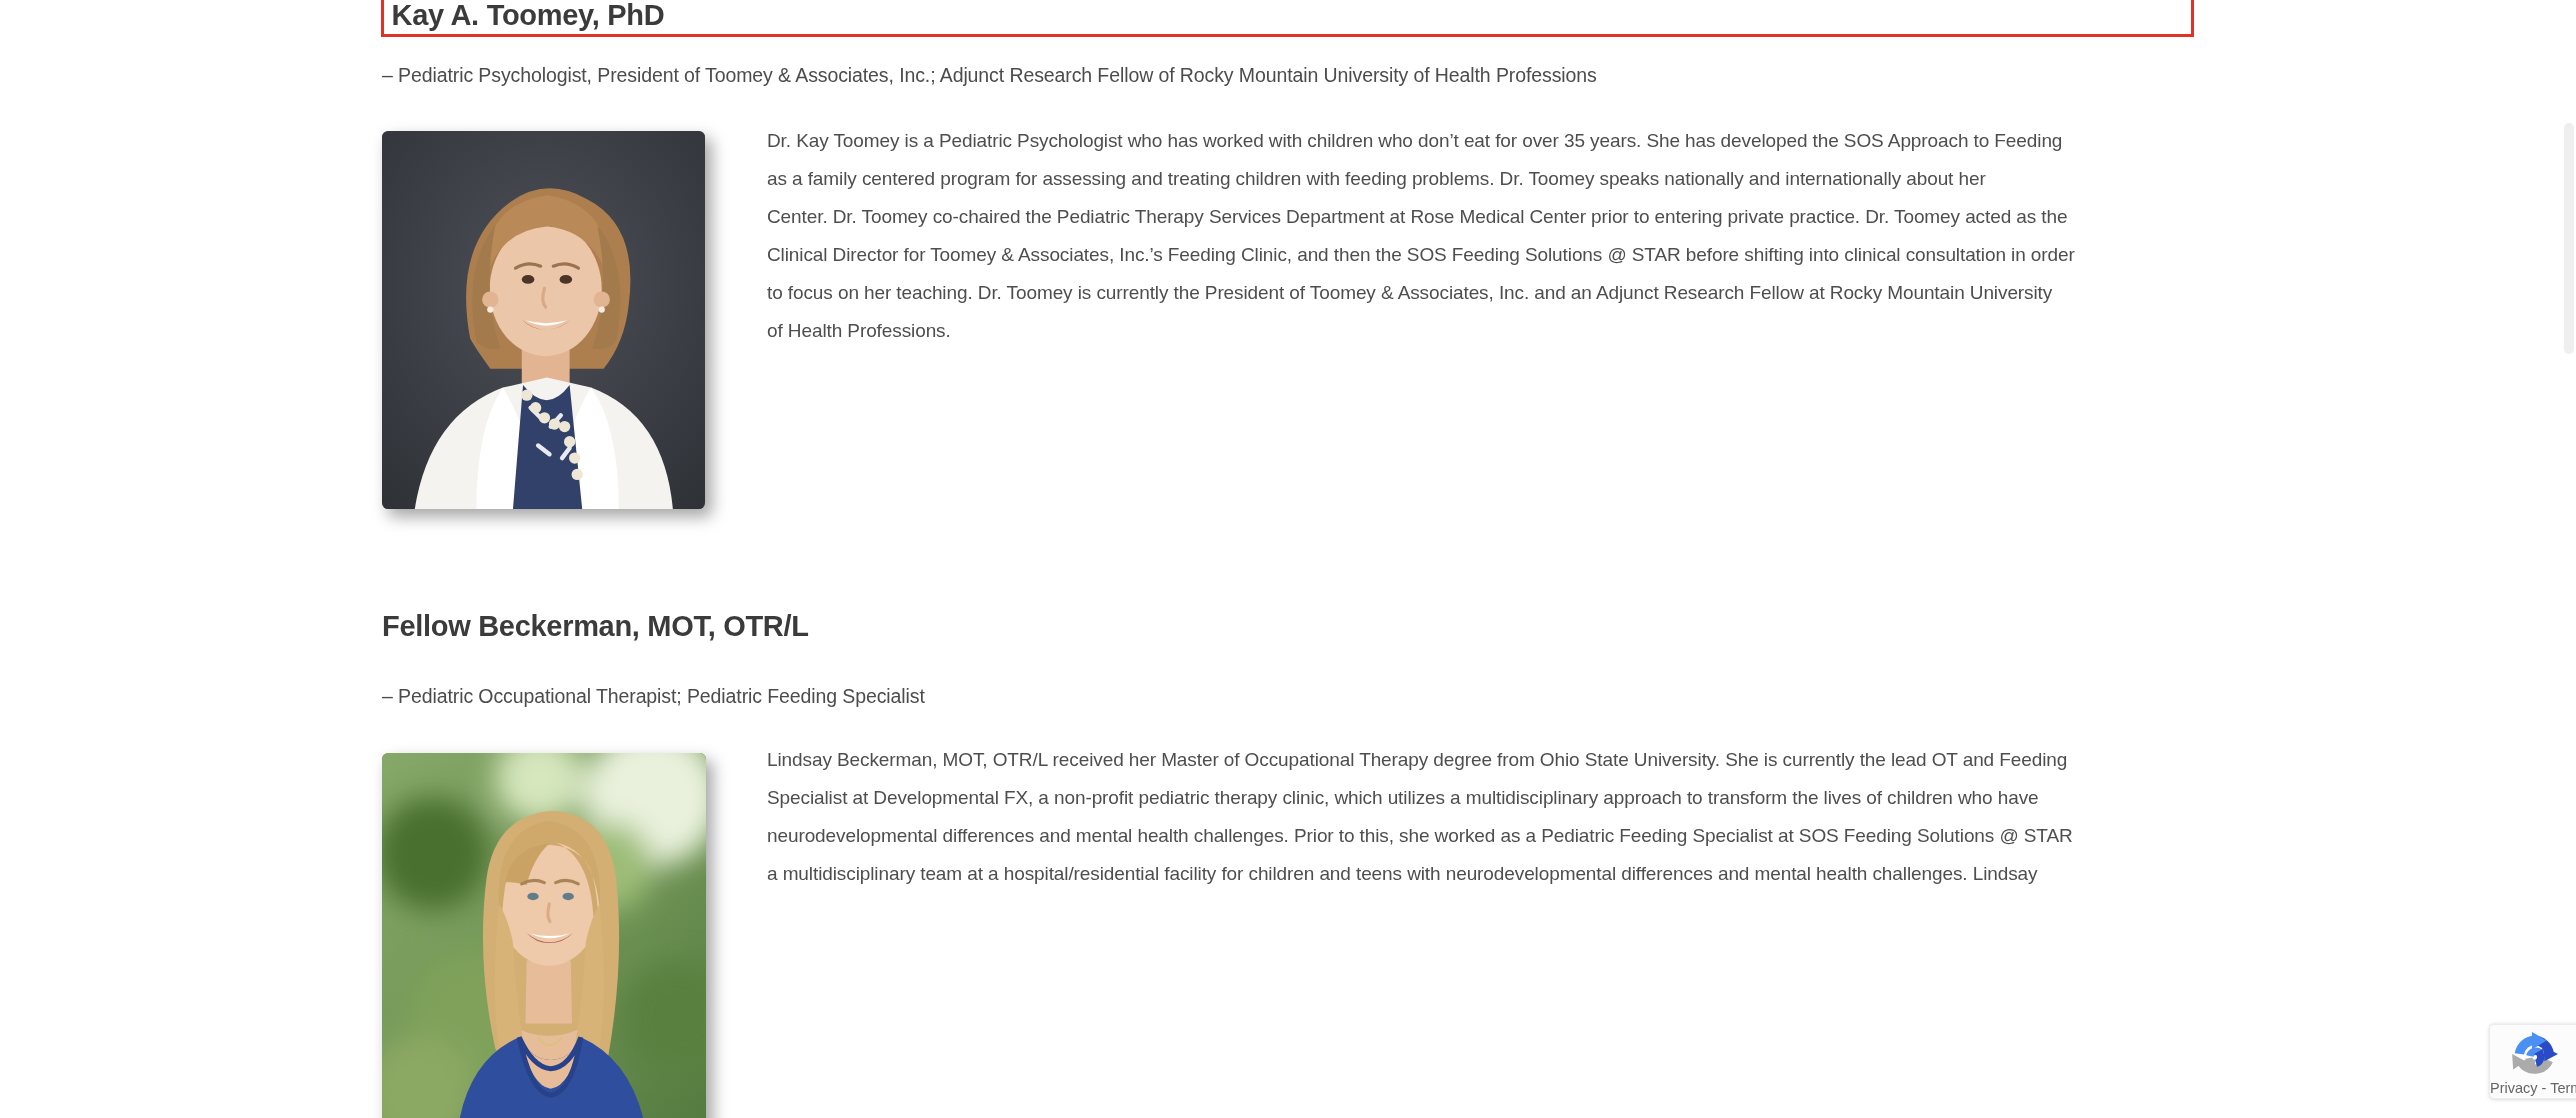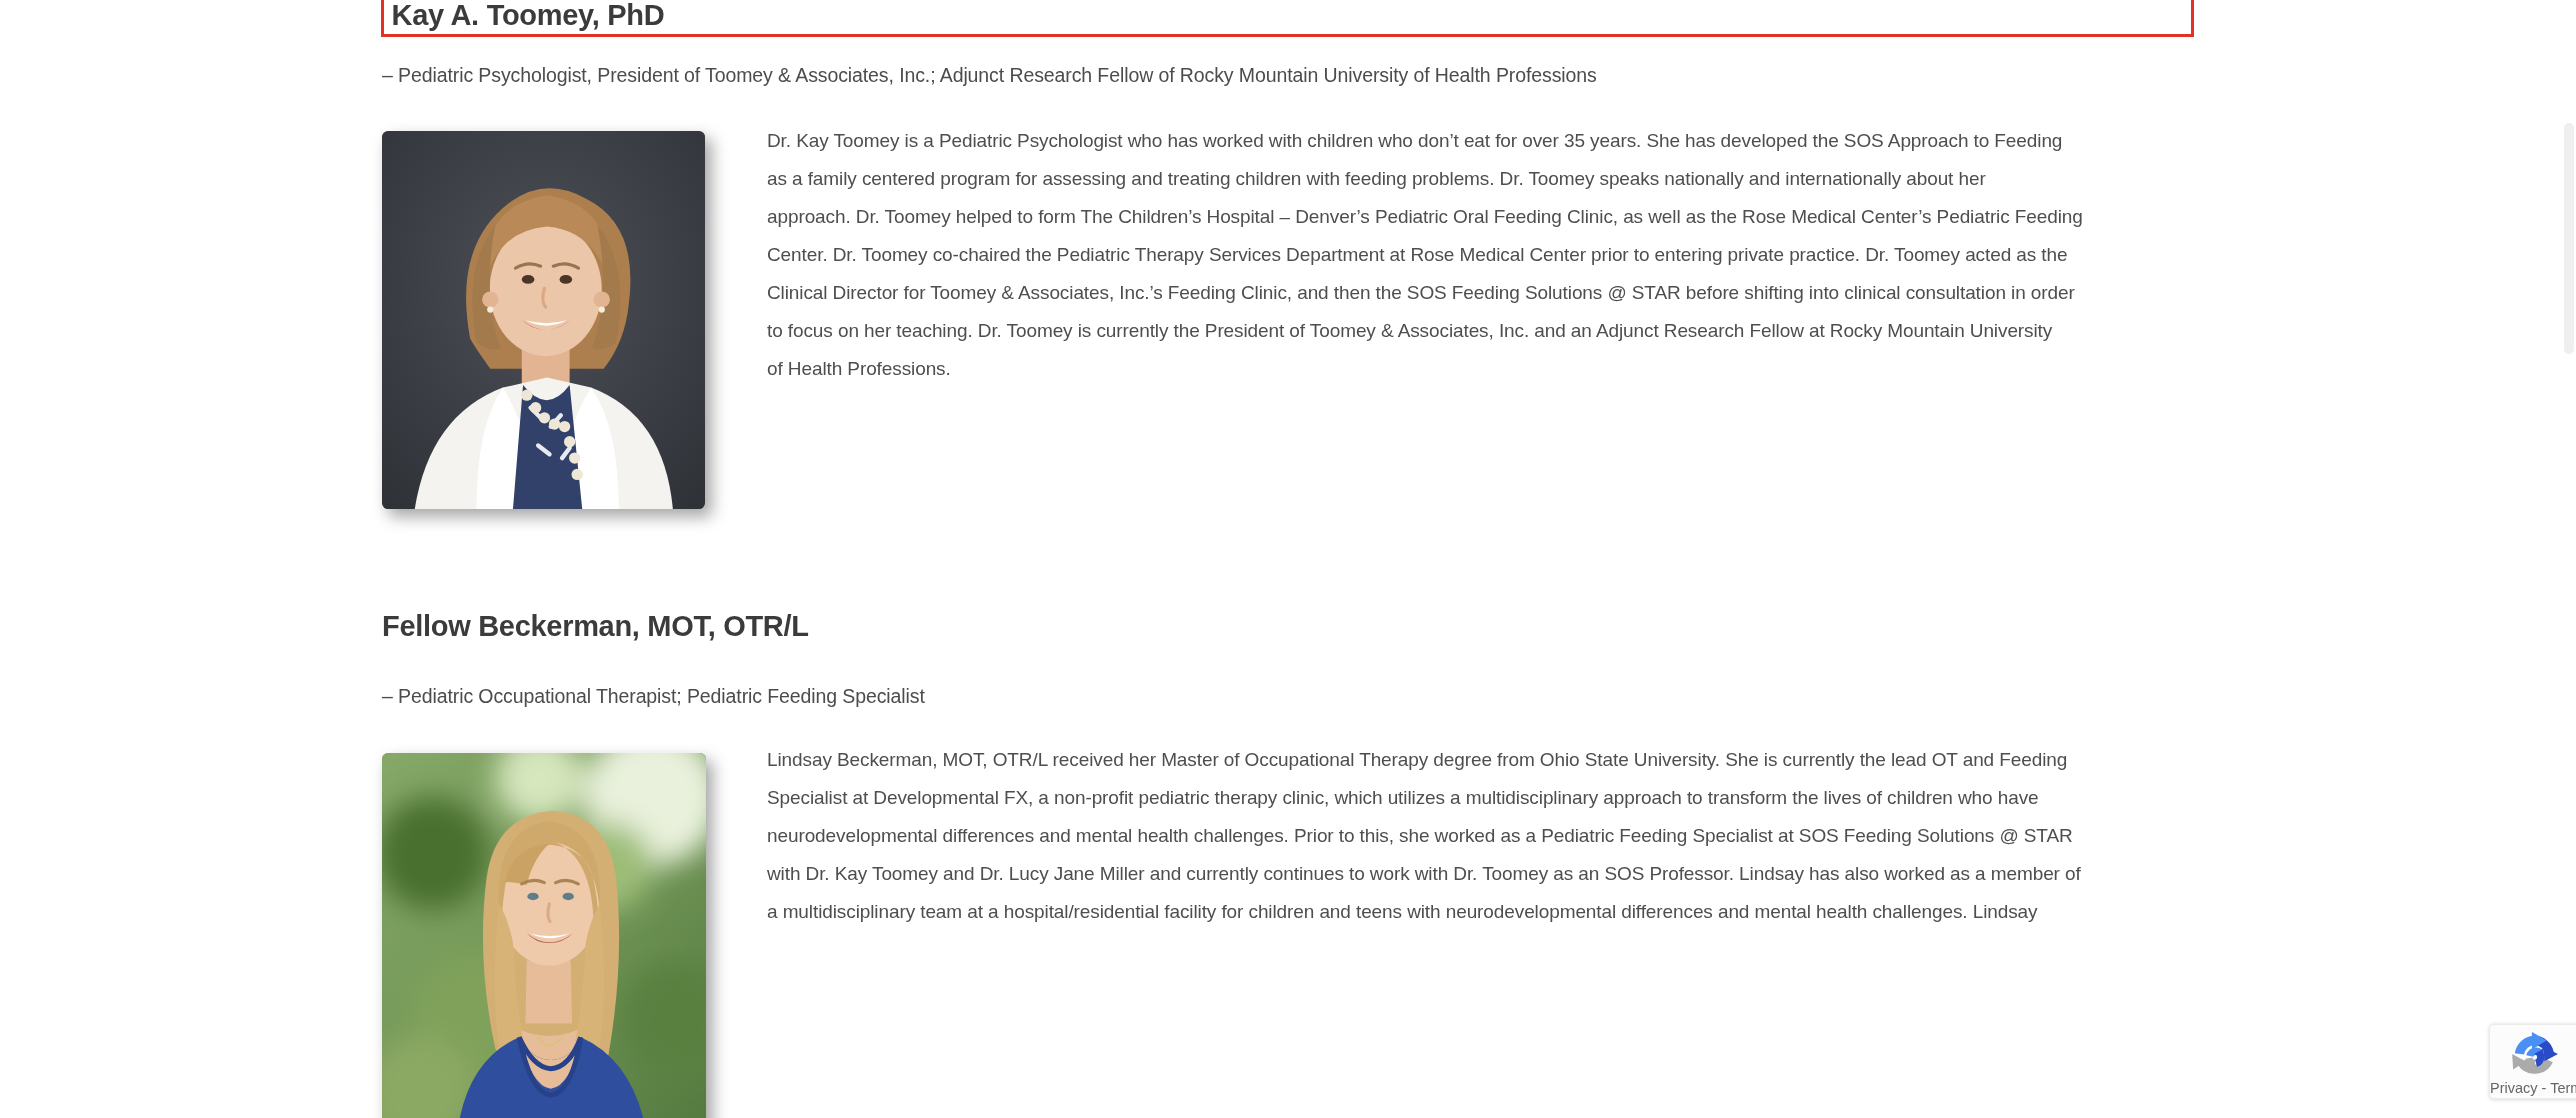--- a/index.html
+++ b/index.html
@@ -136,21 +136,20 @@
           <circle cx="306" cy="520" r="9"></circle>
         <circle cx="298" cy="494" r="9"></circle>
           <circle cx="310" cy="546" r="9"></circle>
       </g>
     </svg>
   </div>
 
   <div class="bio bio1">
       <div class="line">Dr. Kay Toomey is a Pediatric Psychologist who has worked with children who don’t eat for over 35 years. She has developed the SOS Approach to Feeding</div>
       <div class="line">as a family centered program for assessing and treating children with feeding problems. Dr. Toomey speaks nationally and internationally about her</div>
-      <div class="line">approach. Dr. Toomey helped to form The Children’s Hospital – Denver’s Pediatric Oral Feeding Clinic, as well as the Rose Medical Center’s Pediatric Feeding</div>
       <div class="line">Center. Dr. Toomey co-chaired the Pediatric Therapy Services Department at Rose Medical Center prior to entering private practice. Dr. Toomey acted as the</div>
       <div class="line">Clinical Director for Toomey &amp; Associates, Inc.’s Feeding Clinic, and then the SOS Feeding Solutions @ STAR before shifting into clinical consultation in order</div>
       <div class="line">to focus on her teaching. Dr. Toomey is currently the President of Toomey &amp; Associates, Inc. and an Adjunct Research Fellow at Rocky Mountain University</div>
       <div class="line">of Health Professions.</div>
     </div>
 
   <h2 class="profile-title title2">Fellow Beckerman, MOT, OTR/L</h2>
 
   <div class="profile-subtitle subtitle2">– Pediatric Occupational Therapist; Pediatric Feeding Specialist</div>
 
@@ -204,21 +203,20 @@
       <path d="M218 452 Q240 500 268 502 Q298 500 316 452 Q302 540 268 544 Q236 540 218 452 Z" fill="none" stroke="#27428a" stroke-width="8"></path>
 
       <path d="M248 452 Q266 478 286 452" stroke="#d9c27a" stroke-width="3" fill="none"></path>
     </svg>
   </div>
 
   <div class="bio bio2">
       <div class="line">Lindsay Beckerman, MOT, OTR/L received her Master of Occupational Therapy degree from Ohio State University. She is currently the lead OT and Feeding</div>
       <div class="line">Specialist at Developmental FX, a non-profit pediatric therapy clinic, which utilizes a multidisciplinary approach to transform the lives of children who have</div>
       <div class="line">neurodevelopmental differences and mental health challenges. Prior to this, she worked as a Pediatric Feeding Specialist at SOS Feeding Solutions @ STAR</div>
-      <div class="line">with Dr. Kay Toomey and Dr. Lucy Jane Miller and currently continues to work with Dr. Toomey as an SOS Professor. Lindsay has also worked as a member of</div>
       <div class="line">a multidisciplinary team at a hospital/residential facility for children and teens with neurodevelopmental differences and mental health challenges. Lindsay</div>
     </div>
 
   <div class="scrollbar-thumb"></div>
 
   <div class="recaptcha-badge">
     <svg class="recaptcha-logo" viewBox="0 0 48 48">
       <g fill="none" stroke-width="9">
         <path d="M10 22 A15 15 0 0 1 25 9" stroke="#4a90f4"></path>
         <path d="M26 9 A15 15 0 0 1 38.5 21" stroke="#2a4bc8"></path>

